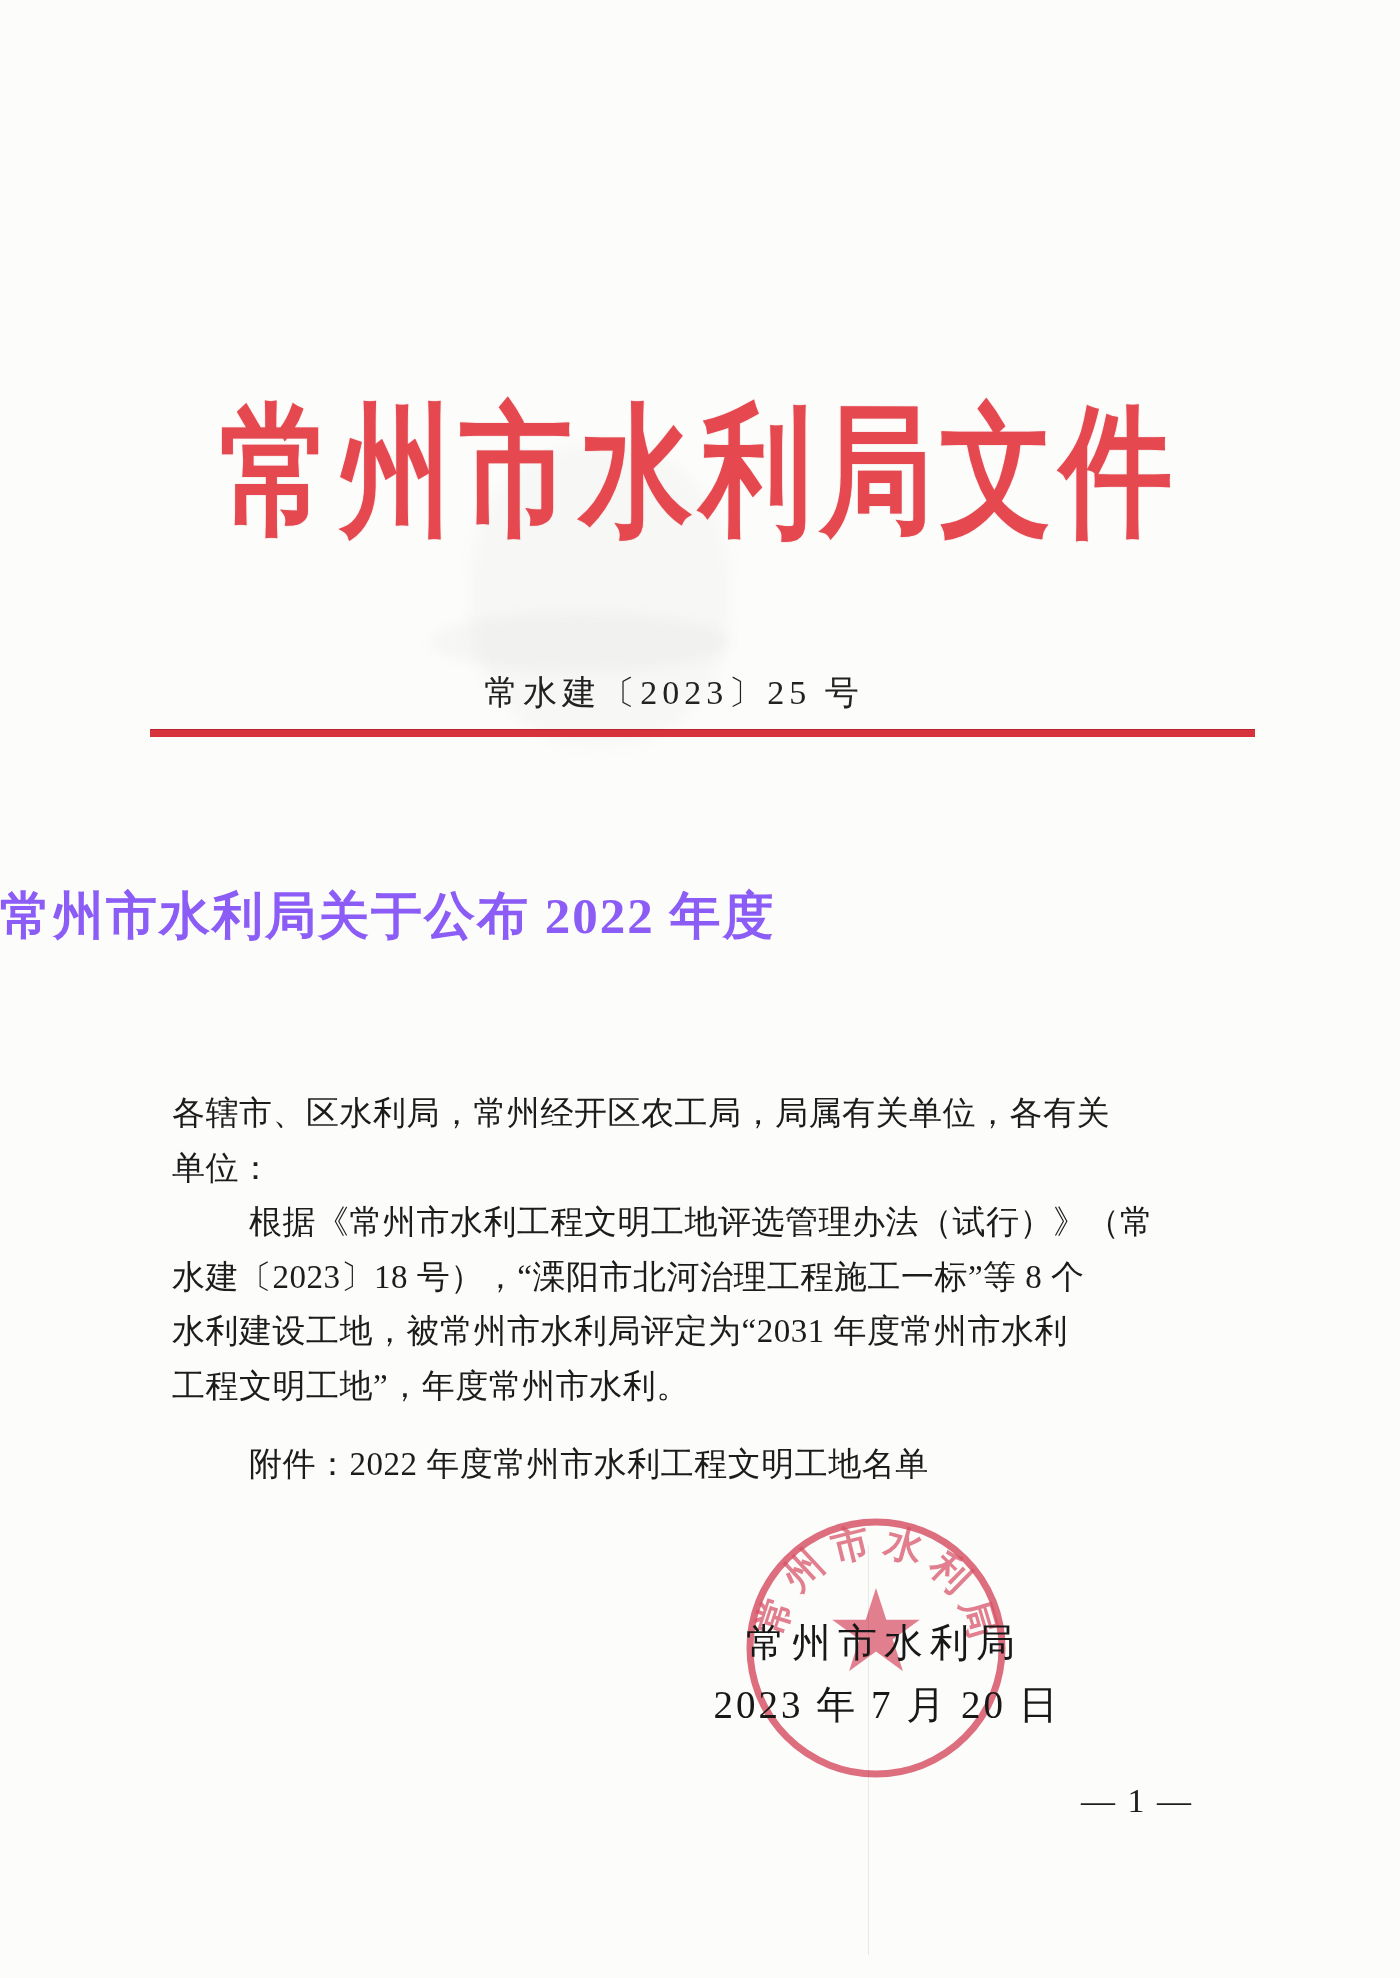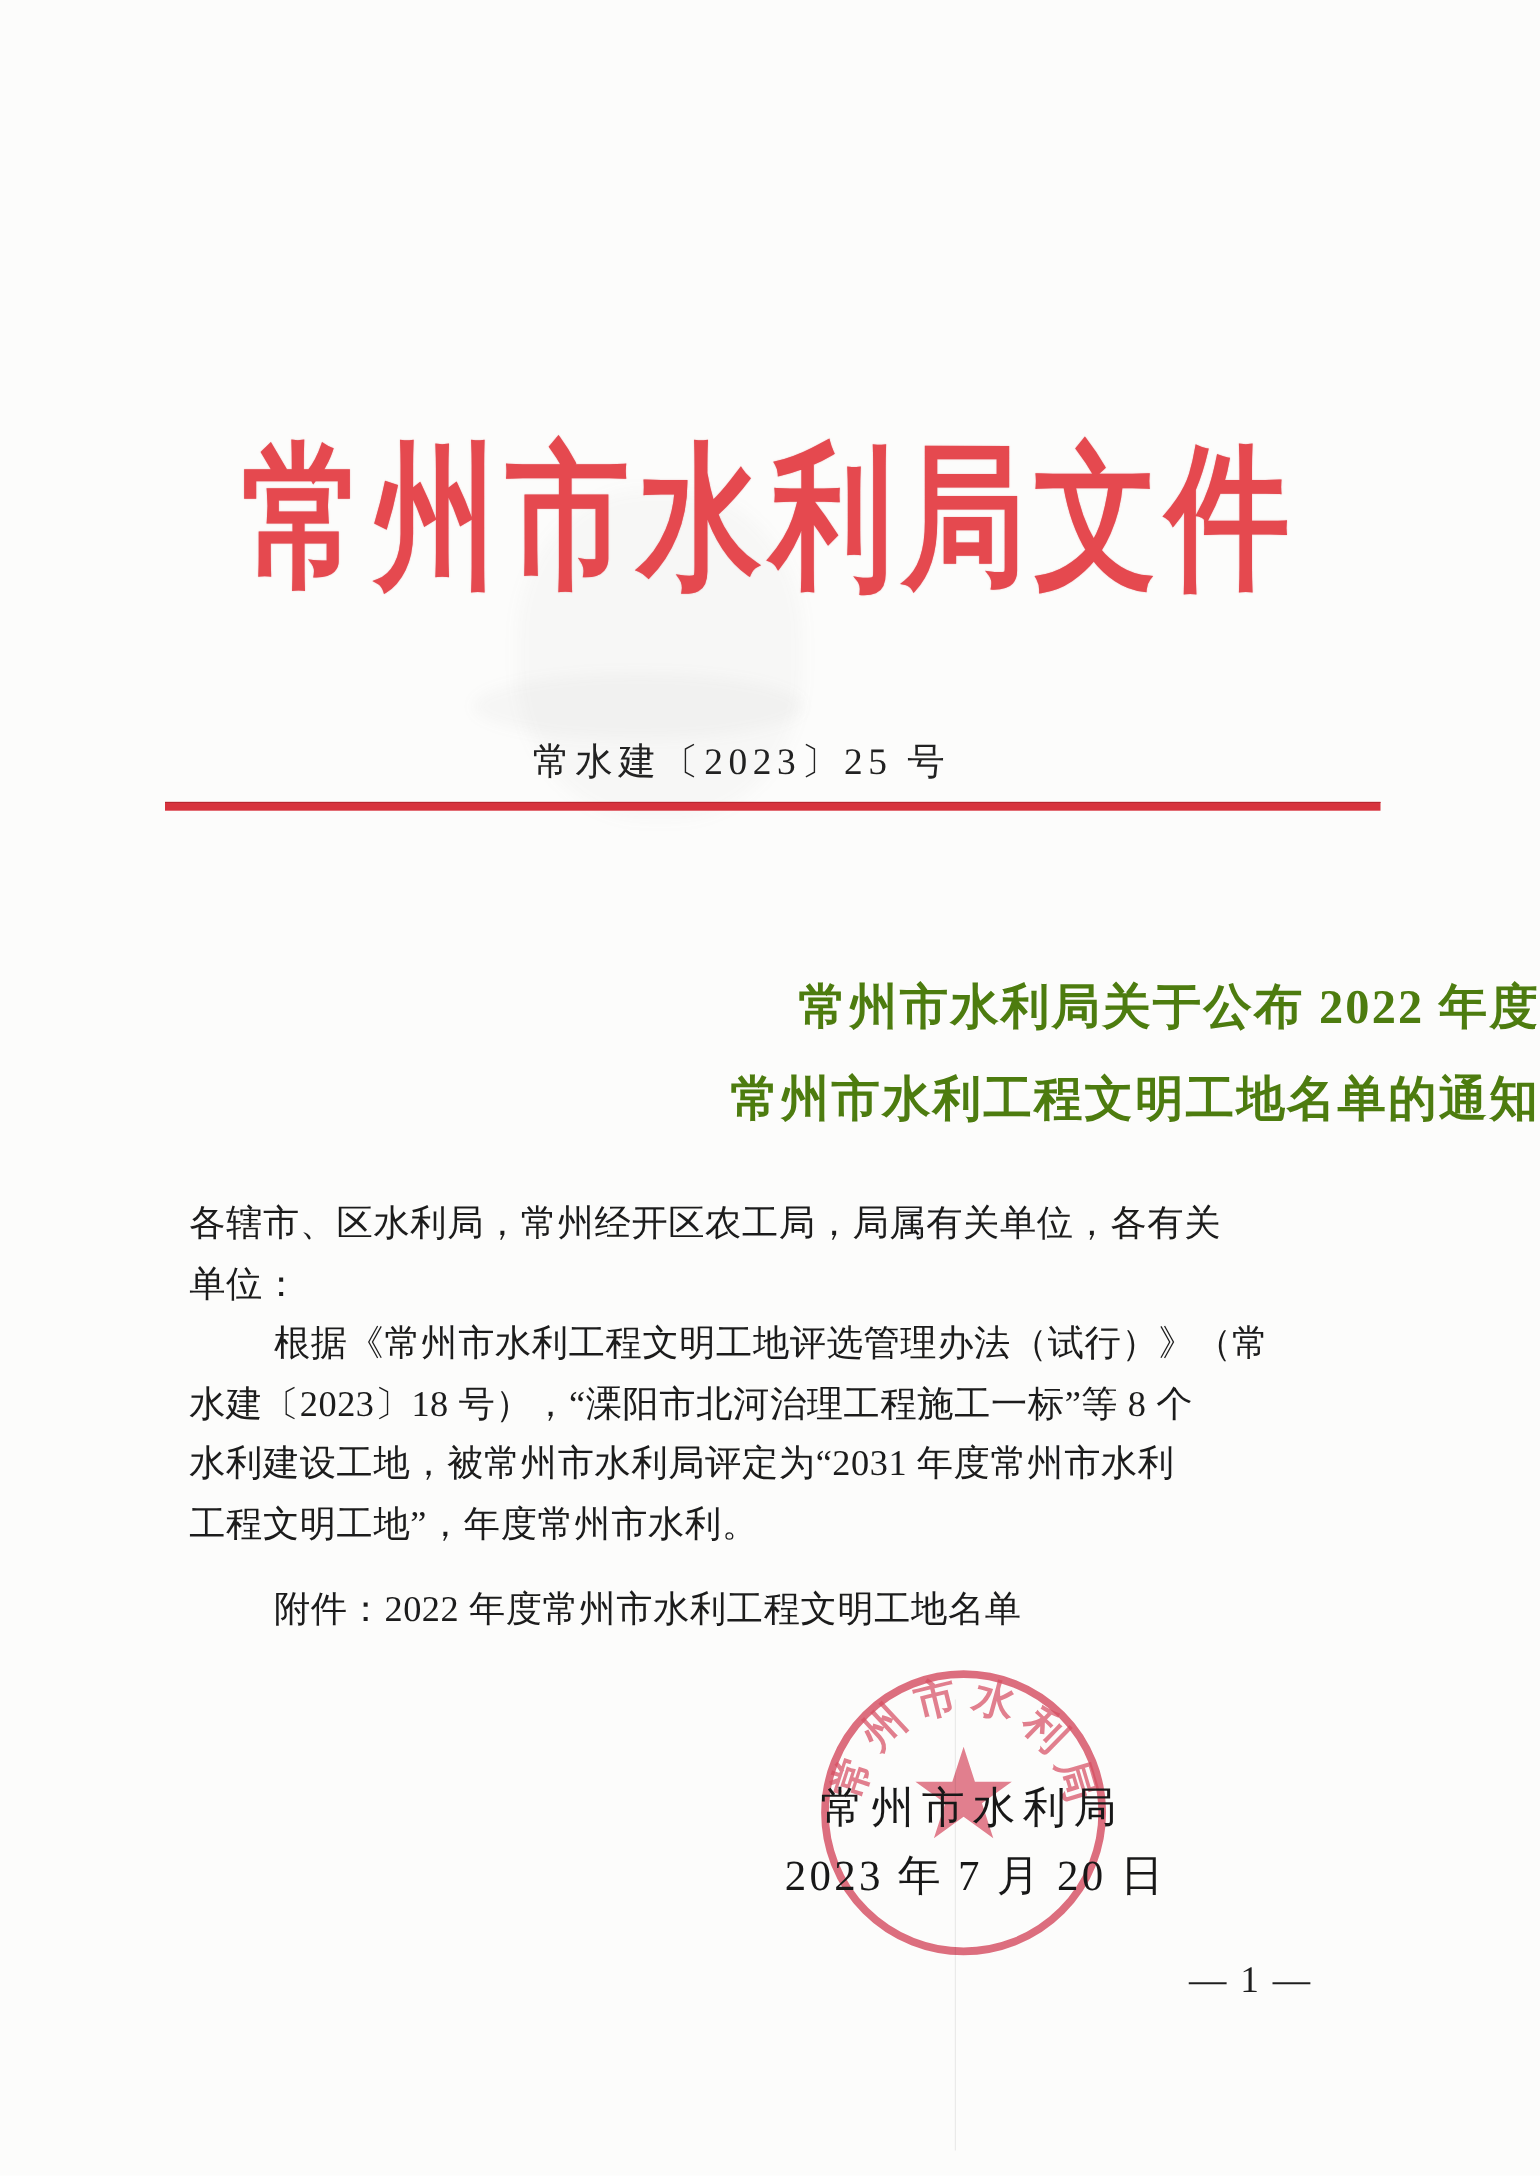--- a/index.html
+++ b/index.html
@@ -61,25 +61,25 @@
     background: var(--rule_red);
     border-top: 1px solid #b8252f;
   }
 
   
   .doc-title {
     position: absolute;
     top: 874px;
     left: 0;
     width: 100%;
-    text-align: right;
+    text-align: left;
     font-weight: 700;
-    font-size: 44px;
+    font-size: 51px;
     line-height: 84px;
-    color: #4d7c0f;
+    color: #8b5cf6;
     letter-spacing: 2px;
   }
 
   
   .body-block {
     position: absolute;
     top: 1086px;
     left: 172px;
     width: 1086px;
     font-size: 33px;
@@ -190,21 +190,20 @@
   <div class="ghost-smudge-2"></div>
 
   <div class="letterhead">常州市水利局文件</div>
 
   <div class="doc-number">常水建〔2023〕25 号</div>
 
   <div class="red-rule"></div>
 
   <div class="doc-title">
     <div>常州市水利局关于公布 2022 年度</div>
-    <div>常州市水利工程文明工地名单的通知</div>
   </div>
 
   <div class="body-block">
     <div class="body-line">各辖市、区水利局，常州经开区农工局，局属有关单位，各有关</div>
     <div class="body-line">单位：</div>
     <div class="body-line indent">根据《常州市水利工程文明工地评选管理办法（试行）》（常</div>
     <div class="body-line">水建〔2023〕18 号），“溧阳市北河治理工程施工一标”等 8 个</div>
     <div class="body-line">水利建设工地，被常州市水利局评定为“2031 年度常州市水利</div>
     <div class="body-line">工程文明工地”，年度常州市水利。</div>
     <div class="attachment-line">附件：2022 年度常州市水利工程文明工地名单</div>

